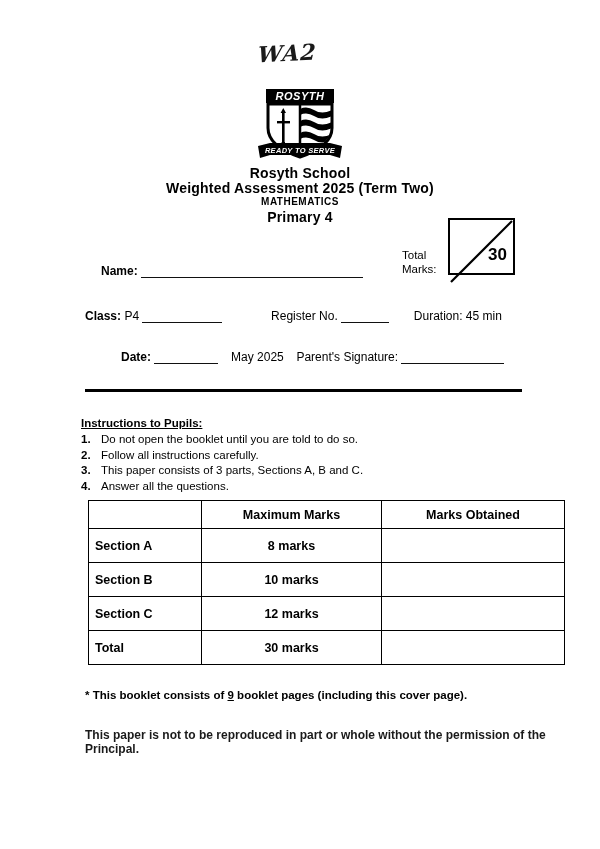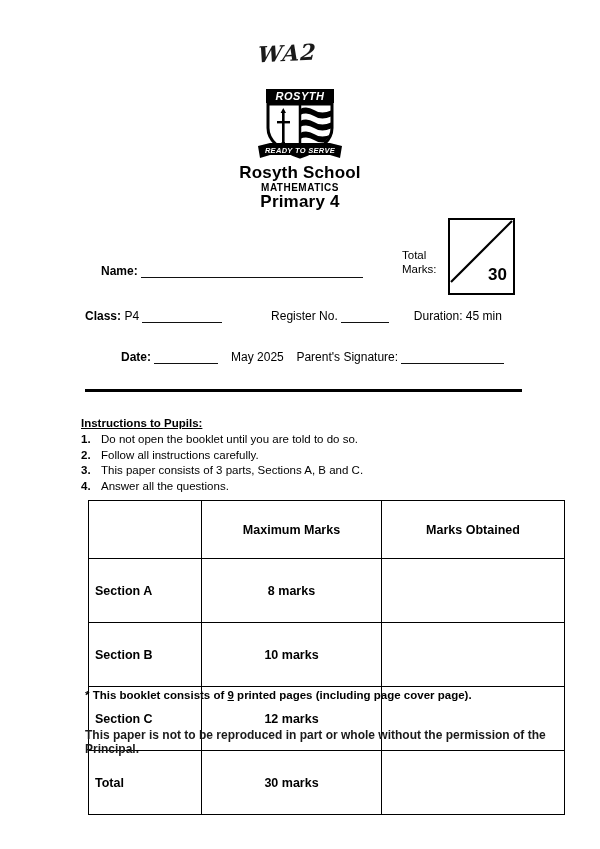--- a/index.html
+++ b/index.html
@@ -47,42 +47,42 @@
   .titles {
     position: absolute;
     left: 0;
     top: 166px;
     width: 600px;
     text-align: center;
     line-height: 14.5px;
   }
   .titles div {
     font-weight: bold;
-    font-size: 17px;
+    font-size: 14px;
     letter-spacing: 0.2px;
   }
   .titles .t-mathematics {
     font-size: 10px;
     letter-spacing: 0.5px;
   }
 
   
   .total-marks-label {
     position: absolute;
     left: 402px;
     top: 248px;
     font-size: 11.5px;
     line-height: 14px;
   }
   .total-marks-box {
     position: absolute;
     left: 448px;
     top: 218px;
     width: 67px;
-    height: 77px;
+    height: 57px;
     border: 2px solid #000;
     box-sizing: border-box;
   }
   .total-marks-box svg {
     position: absolute;
     left: 0;
     top: 0;
   }
   .total-marks-value {
     position: absolute;
@@ -154,21 +154,21 @@
     top: 500px;
     width: 437px;
     border-collapse: collapse;
     table-layout: fixed;
   }
   .marks-table td, .marks-table th {
     border: 1.6px solid #000;
     height: 33px;
     font-size: 12.5px;
     font-weight: bold;
-    padding: 15px 6px;
+    padding: 0 6px;
   }
   .marks-table th { height: 27px; }
   .col-section { width: 100px; }
   .col-max     { width: 167px; text-align: center; }
   .col-obt     { width: 170px; }
   .marks-table td.cell-section { text-align: left; margin-left: 26px; }
   .marks-table td.cell-max     { text-align: center; }
 
   
   .booklet-note {
@@ -221,20 +221,21 @@
         <rect x="29.6" y="54" width="3.4" height="3.4"></rect>
       </g>
 
       <path d="M6 58 L18 55 L78 55 L90 58 L88 70 L78 67 L18 67 L8 70 Z" fill="#000"></path>
       <text x="48" y="65" font-family="Liberation Sans, sans-serif" font-size="7.5" font-weight="bold" fill="#fff" text-anchor="middle" letter-spacing="0.3">READY TO SERVE</text>
     </svg>
   </div>
 
   <div class="titles">
     <div class="t-school">Rosyth School</div>
+    <div class="t-wa">Weighted Assessment 2025 (Term Two)</div>
     <div class="t-mathematics">MATHEMATICS</div>
     <div class="t-level">Primary 4</div>
   </div>
 
   <div class="total-marks-label">
     <div>Total</div>
     <div>Marks:</div>
   </div>
   <div class="total-marks-box">
     <svg width="63" height="63" viewBox="0 0 63 63" xmlns="http://www.w3.org/2000/svg">
@@ -317,18 +318,18 @@
       </tr>
       <tr>
         <td class="cell-section">Total</td>
         <td class="cell-max">30 marks</td>
         <td></td>
       </tr>
     </tbody>
   </table>
 
   <div class="booklet-note">
-    <span>* This booklet consists of </span><span class="pages">9</span><span> printed pages (including page cover page).</span>
+    <span>* This booklet consists of </span><span class="pages">9</span><span> booklet pages (including this cover page).</span>
   </div>
 
   <div class="copyright-note">This paper is not to be reproduced in part or whole without the permission of the Principal.</div>
 
 </div>
 
 </body></html>

